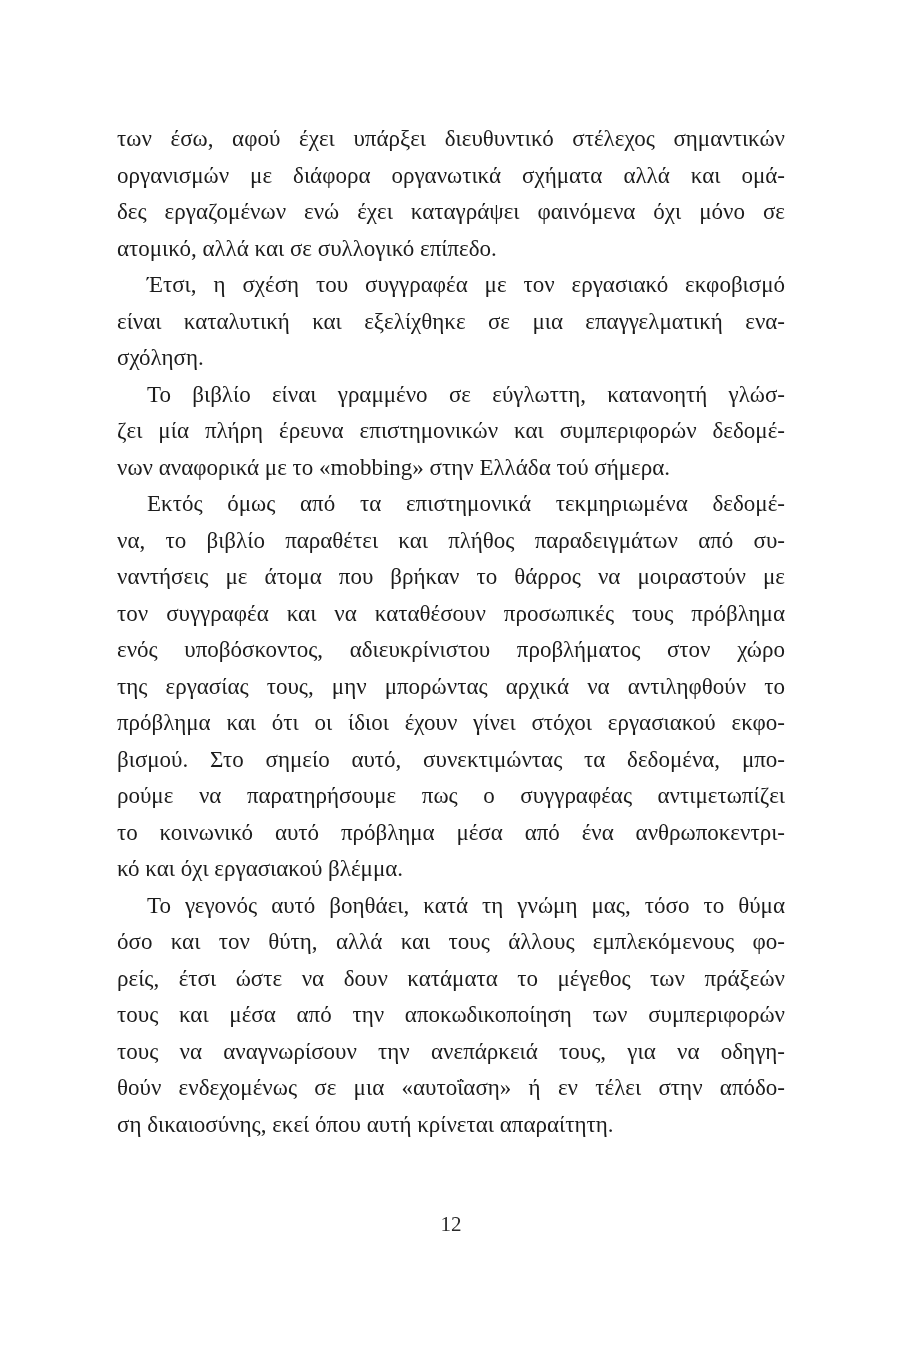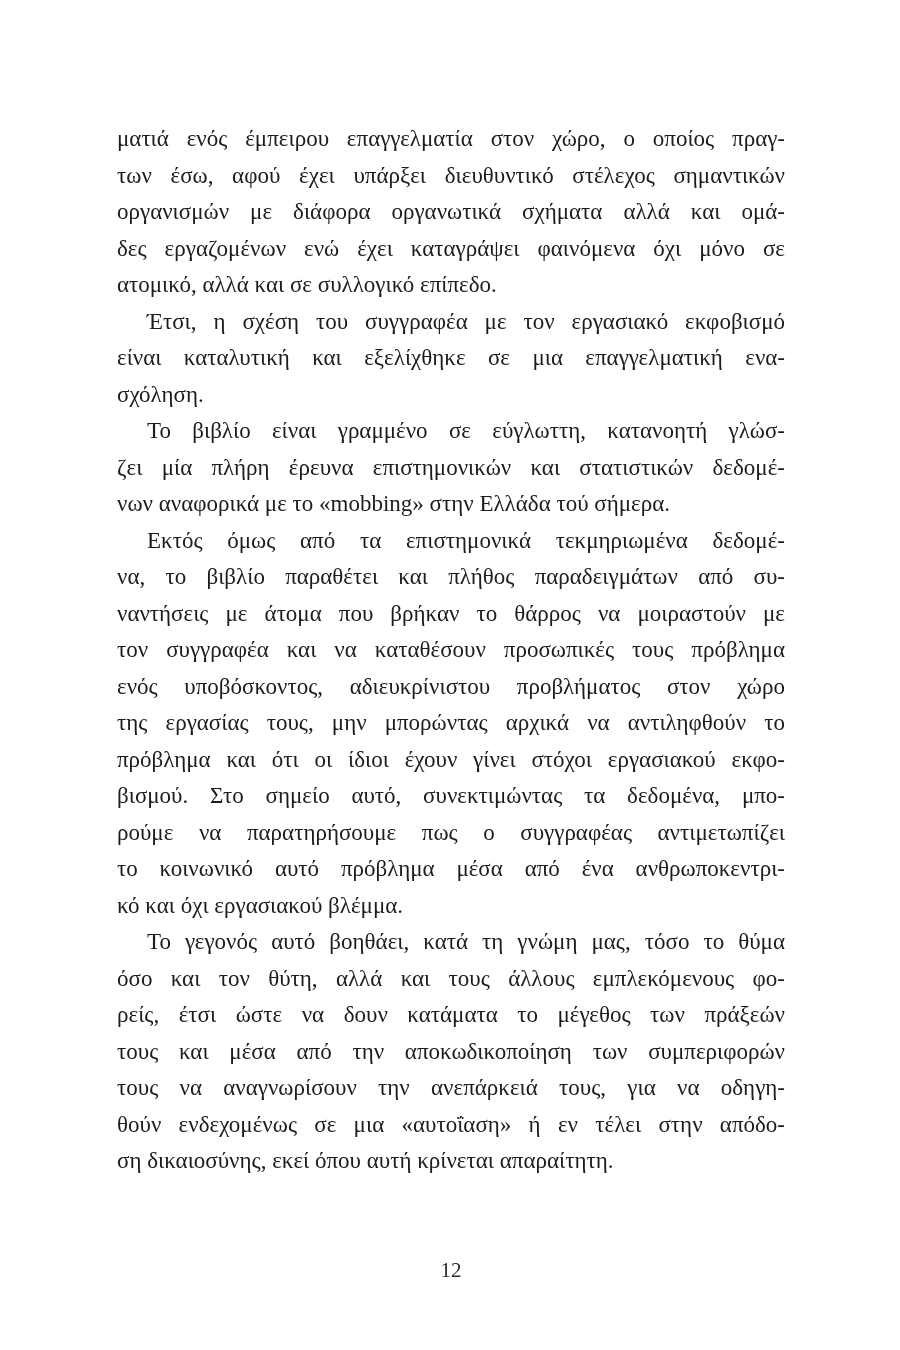--- a/index.html
+++ b/index.html
@@ -36,47 +36,46 @@
   }
   .line.last {
     text-align-last: left;
   }
   .line.indent {
     text-indent: 30px;
   }
   .folio {
     position: absolute;
     left: 117px;
-    top: 1258px;
+    top: 1212px;
     width: 668px;
     text-align: center;
     font-size: 21px;
     color: #2a2a2a;
   }
 </style>
 </head>
 <body>
 
 <div class="page">
   <div class="text-block">
       <div class="para">
-        <div class="line">ματιά ενός έμπειρου επαγγελματία στον χώρο, ο οποίος πραγ-</div>
         <div class="line">των έσω, αφού έχει υπάρξει διευθυντικό στέλεχος σημαντικών</div>
         <div class="line">οργανισμών με διάφορα οργανωτικά σχήματα αλλά και ομά-</div>
         <div class="line">δες εργαζομένων ενώ έχει καταγράψει φαινόμενα όχι μόνο σε</div>
         <div class="line last">ατομικό, αλλά και σε συλλογικό επίπεδο.</div>
       </div>
       <div class="para">
         <div class="line indent">Έτσι, η σχέση του συγγραφέα με τον εργασιακό εκφοβισμό</div>
         <div class="line">είναι καταλυτική και εξελίχθηκε σε μια επαγγελματική ενα-</div>
         <div class="line last">σχόληση.</div>
       </div>
       <div class="para">
         <div class="line indent">Το βιβλίο είναι γραμμένο σε εύγλωττη, κατανοητή γλώσ-</div>
-        <div class="line">ζει μία πλήρη έρευνα επιστημονικών και στατιστικών δεδομέ-</div>
+        <div class="line">ζει μία πλήρη έρευνα επιστημονικών και συμπεριφορών δεδομέ-</div>
         <div class="line last">νων αναφορικά με το «mobbing» στην Ελλάδα τού σήμερα.</div>
       </div>
       <div class="para">
         <div class="line indent">Εκτός όμως από τα επιστημονικά τεκμηριωμένα δεδομέ-</div>
         <div class="line">να, το βιβλίο παραθέτει και πλήθος παραδειγμάτων από συ-</div>
         <div class="line">ναντήσεις με άτομα που βρήκαν το θάρρος να μοιραστούν με</div>
         <div class="line">τον συγγραφέα και να καταθέσουν προσωπικές τους πρόβλημα</div>
         <div class="line">ενός υποβόσκοντος, αδιευκρίνιστου προβλήματος στον χώρο</div>
         <div class="line">της εργασίας τους, μην μπορώντας αρχικά να αντιληφθούν το</div>
         <div class="line">πρόβλημα και ότι οι ίδιοι έχουν γίνει στόχοι εργασιακού εκφο-</div>

